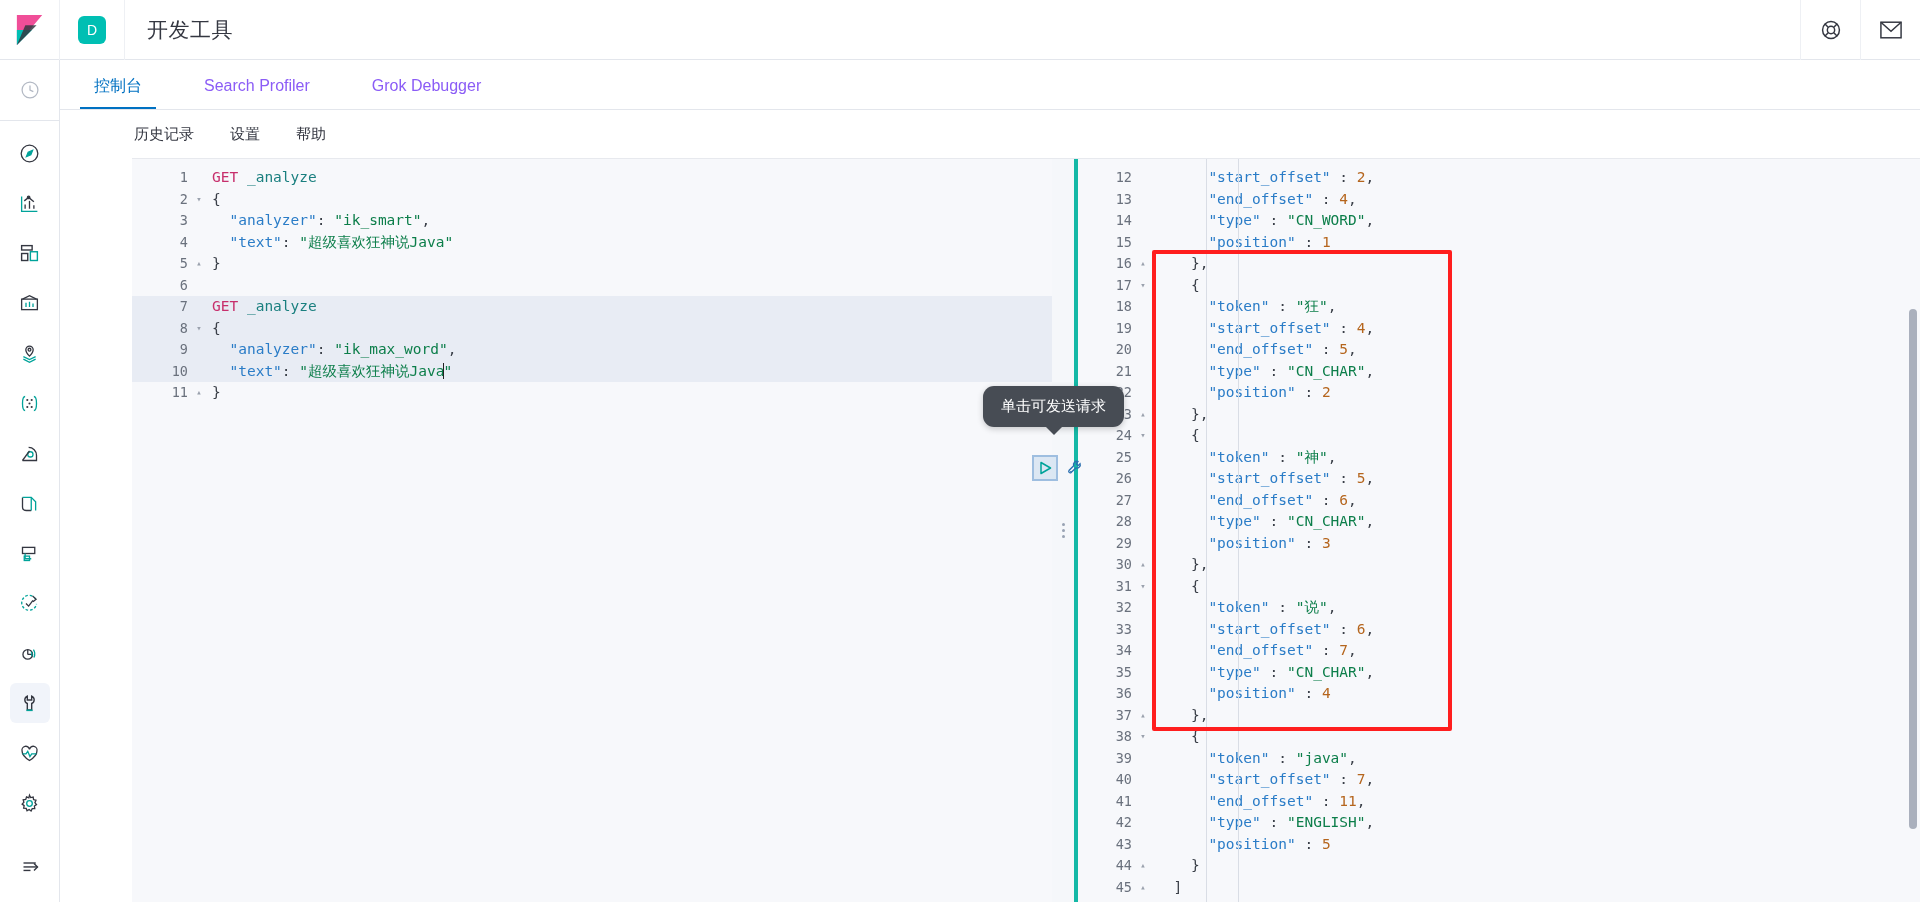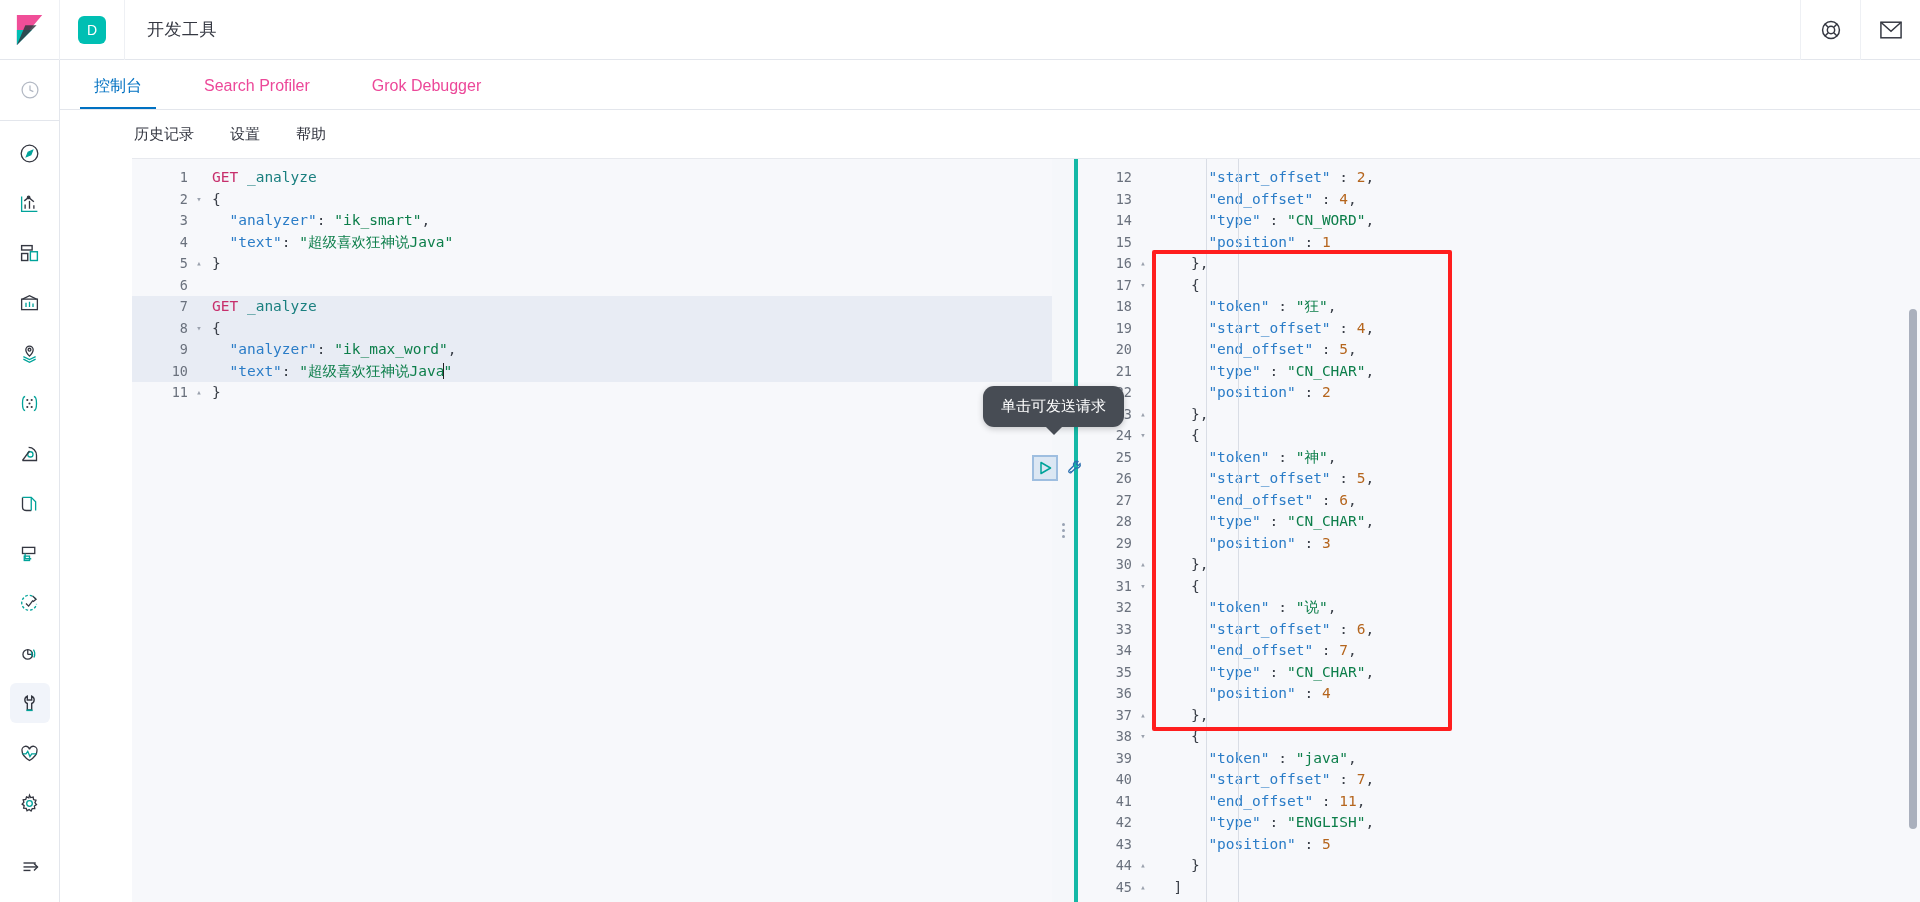--- a/index.html
+++ b/index.html
@@ -37,21 +37,21 @@
     width: 28px; height: 28px;
     border-radius: 6px;
     background: #00bfb3;
     color: #fff;
     font-size: 14px;
     display: flex; align-items: center; justify-content: center;
     font-weight: 400;
   }
   .header-title {
     padding-left: 22px;
-    font-size: 17px;
+    font-size: 21px;
     color: #343741;
     letter-spacing: .5px;
   }
   .header-spacer { flex: 1; }
   .header-right {
     display: flex; align-items: center; height: 60px;
   }
   .hdr-btn {
     width: 60px; height: 60px;
     display: flex; align-items: center; justify-content: center;
@@ -105,21 +105,21 @@
     align-items: flex-end;
     padding-left: 20px;
     border-bottom: 1px solid #e3e6ec;
     background: #fff;
     gap: 20px;
   }
   .tab {
     padding: 0 14px 13px 14px;
     margin-right: 14px;
     font-size: 16px;
-    color: #ec4899;
+    color: #8b5cf6;
     cursor: pointer;
     border-bottom: 2px solid transparent;
     line-height: 1;
   }
   .tab.active {
     color: #0071c2;
     border-bottom-color: #0071c2;
     font-weight: 400;
   }
 

